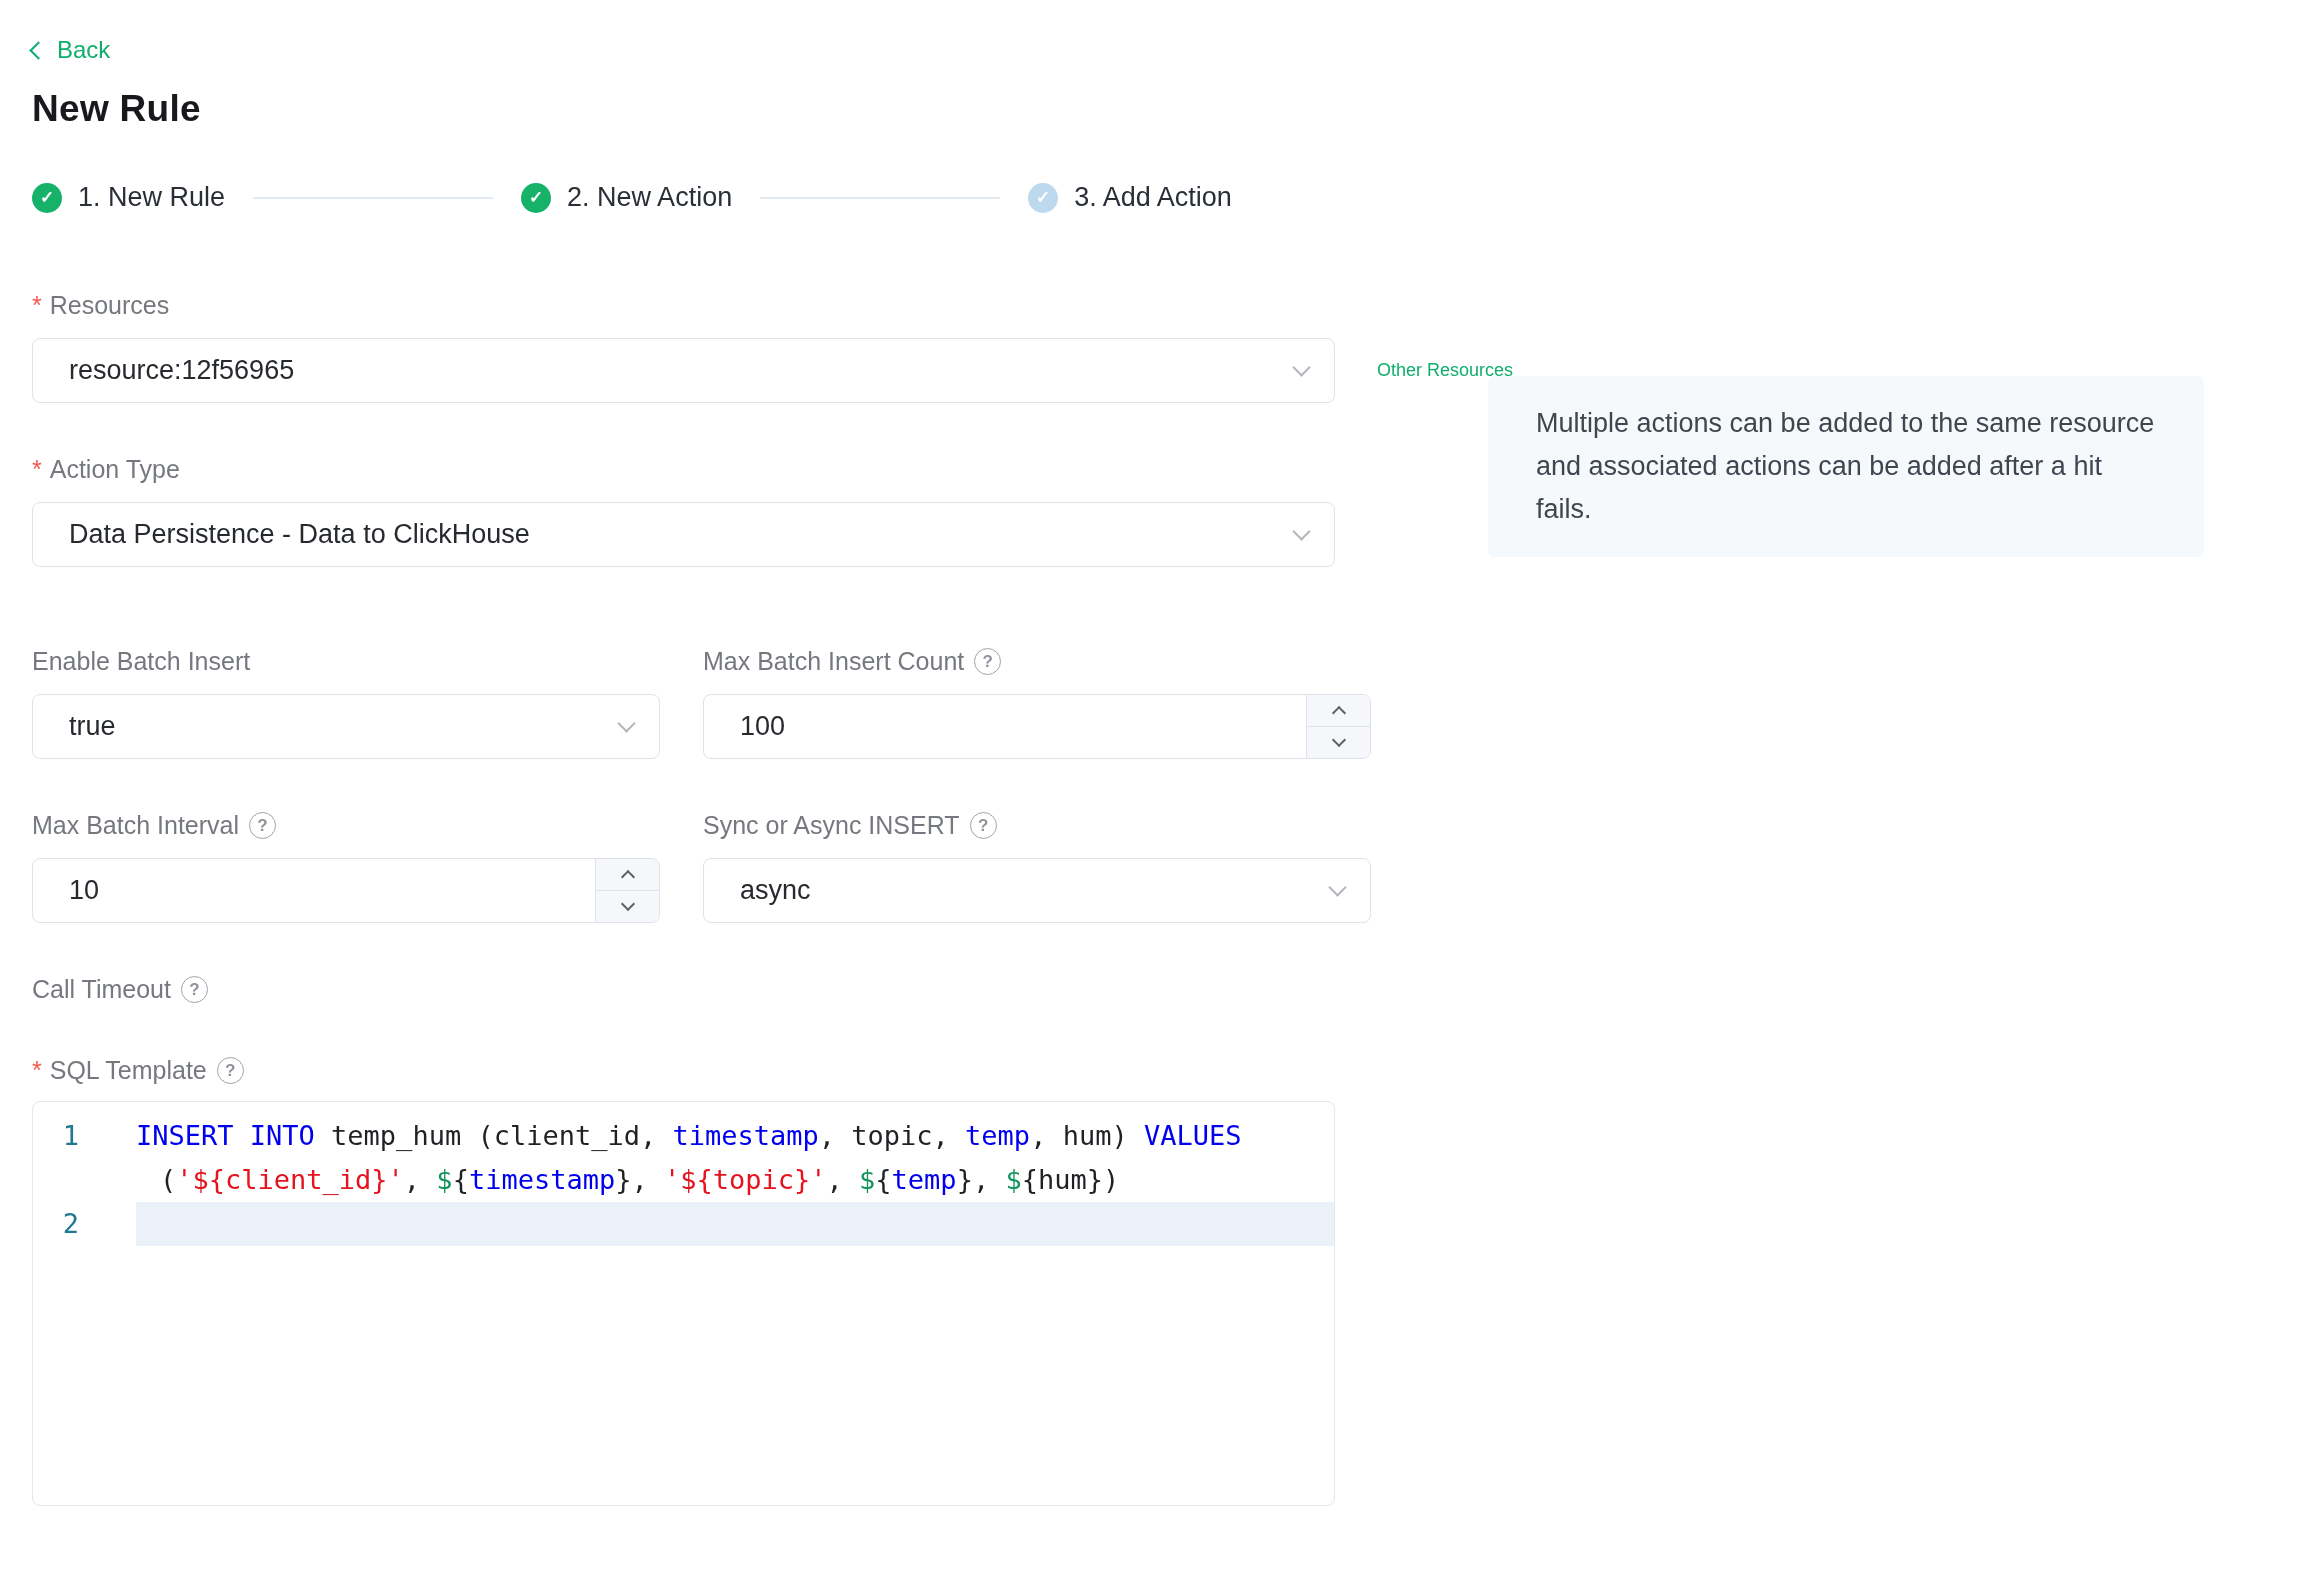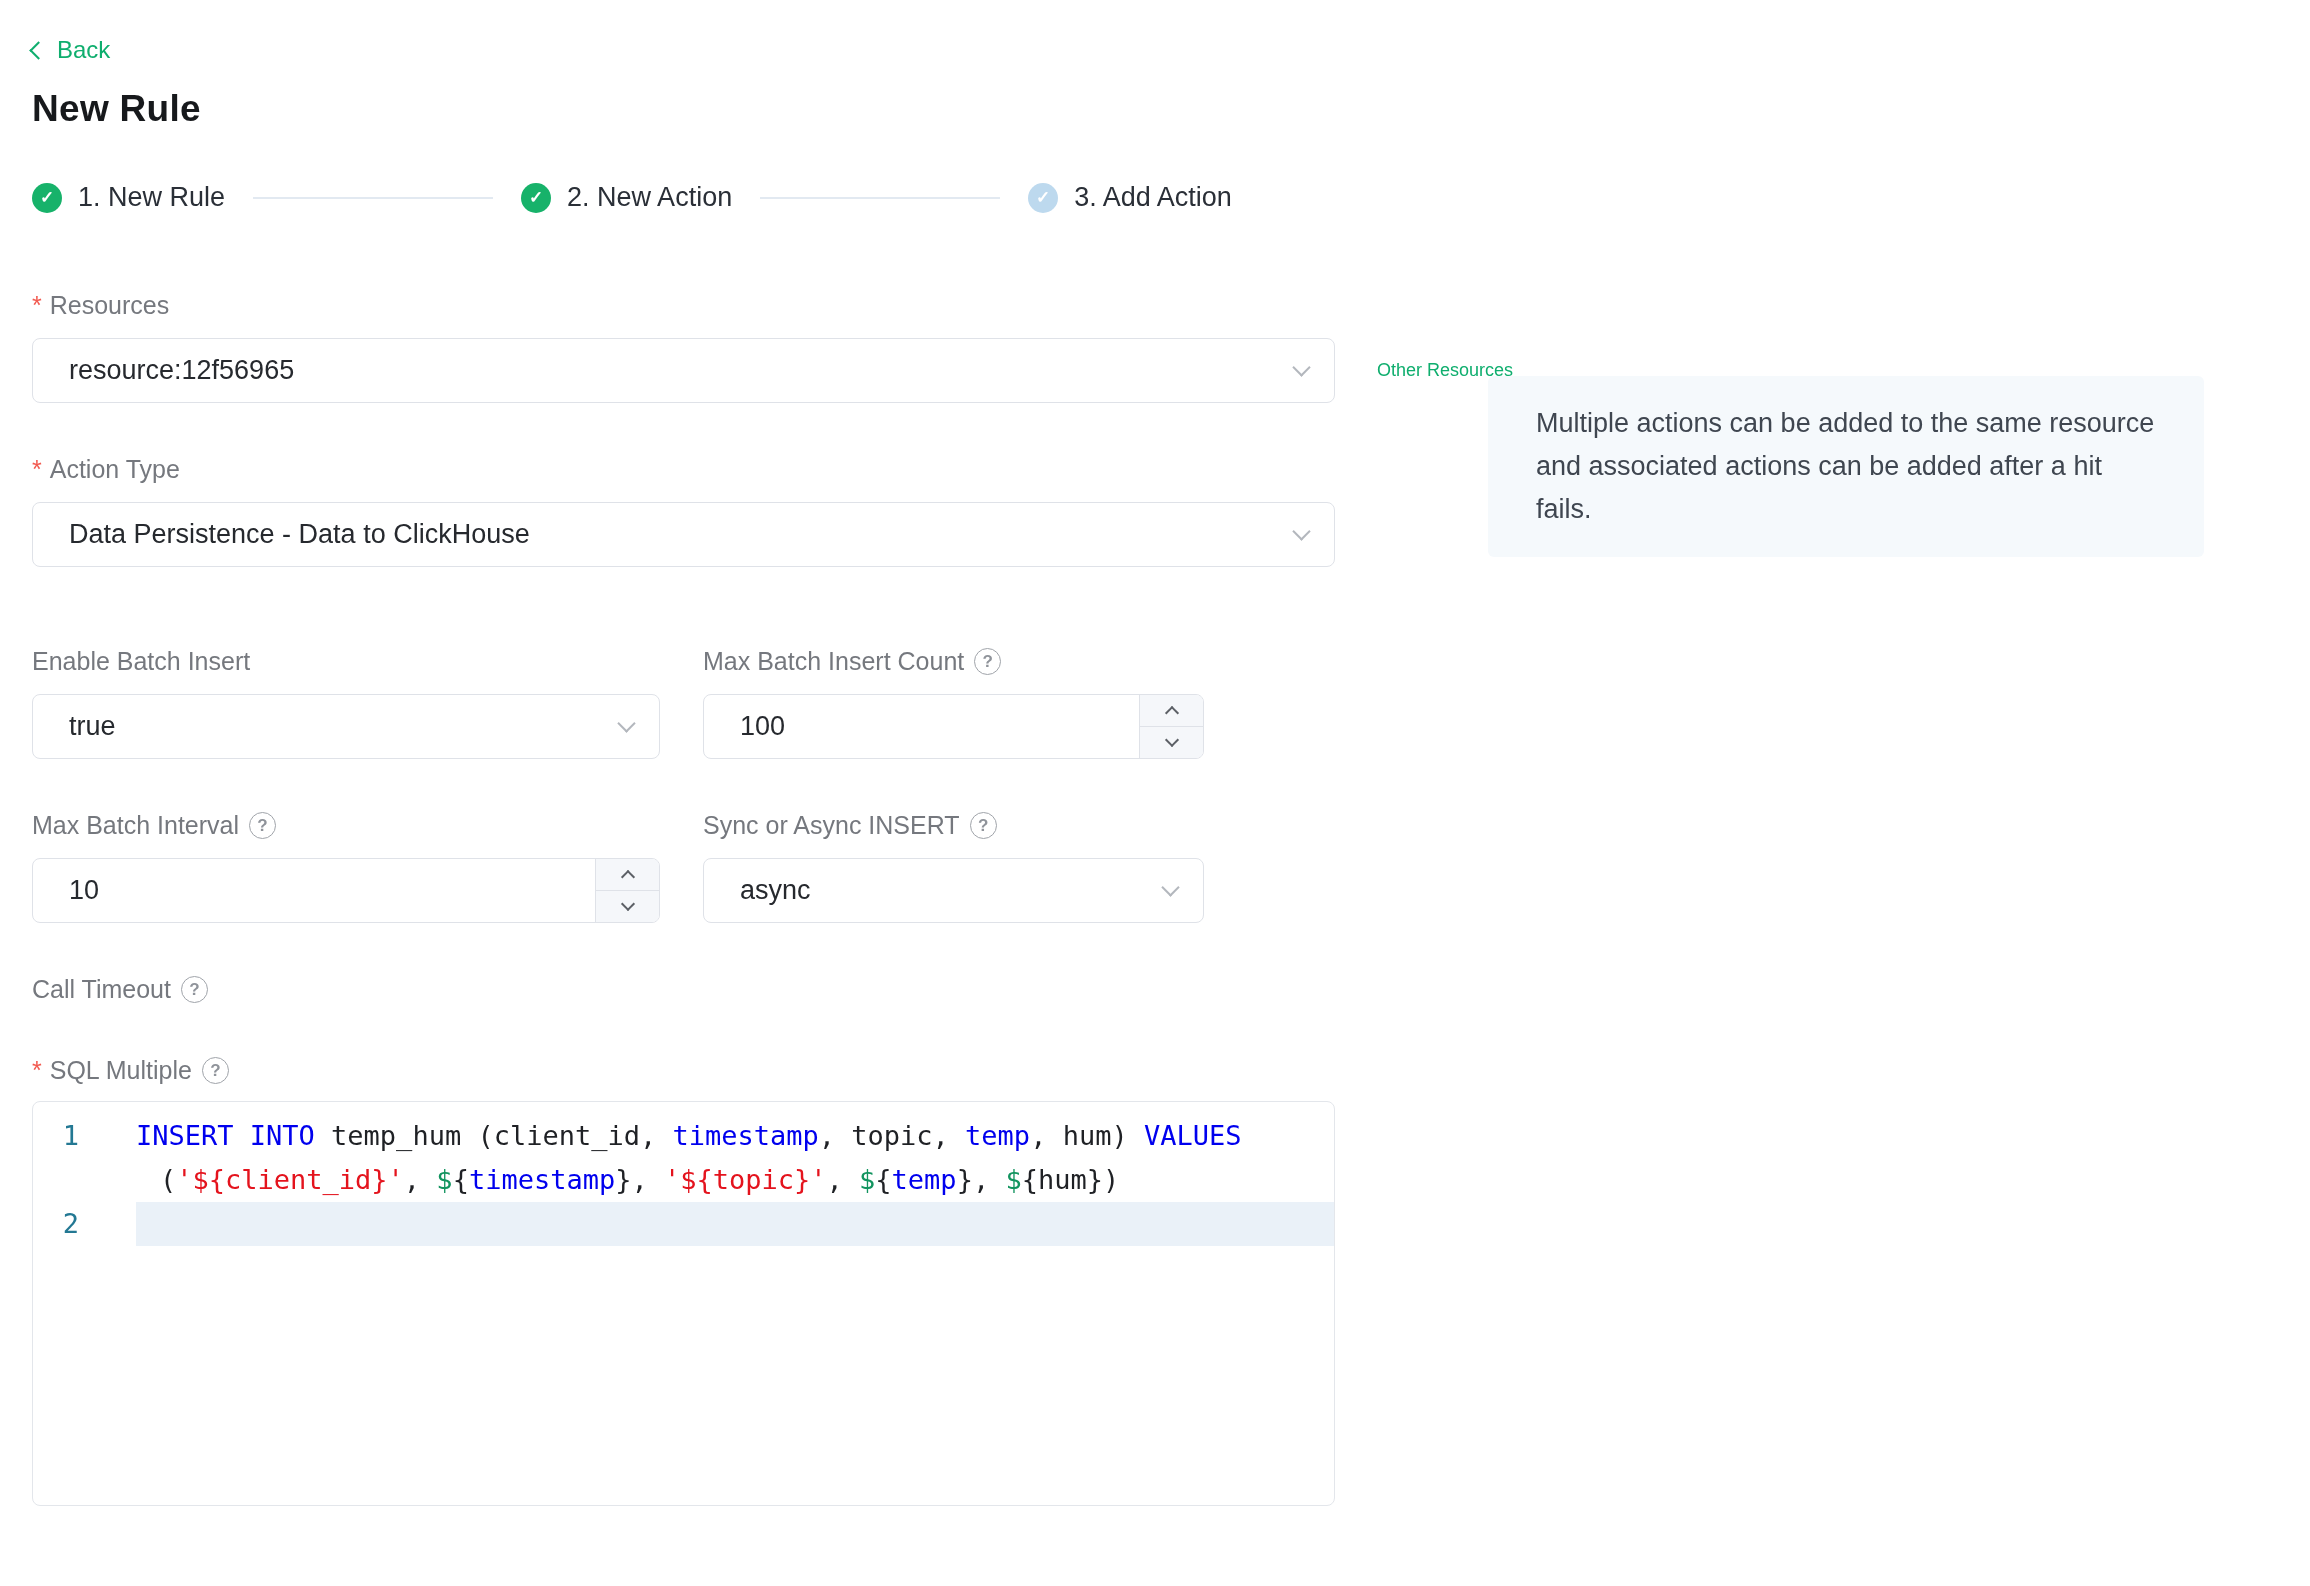--- a/index.html
+++ b/index.html
@@ -46,21 +46,21 @@
   .help-icon{width:27px;height:27px;border:1.8px solid #a0a4aa;border-radius:50%;color:#8f939a;
     font-size:17px;font-weight:700;display:inline-flex;align-items:center;justify-content:center;margin-left:10px;cursor:pointer;}
 
   
   .select,.number-input{height:65px;border:1.5px solid var(--border);border-radius:8px;background:#fff;
     display:flex;align-items:center;padding-left:36px;font-size:27px;color:var(--text);position:relative;cursor:pointer;}
   .chevron-down{position:absolute;right:26px;top:50%;width:13px;height:13px;margin-top:-10px;
     border-right:2px solid #b3b7bd;border-bottom:2px solid #b3b7bd;transform:rotate(45deg);}
   .w-full{width:1303px;}
   .w-col{width:628px;}
-  .w-col2{width:501px;}
+  .w-col2{width:668px;}
 
   .number-input{padding-right:70px;}
   .spinner{position:absolute;right:0;top:0;bottom:0;width:64px;border-left:1.5px solid var(--border);display:flex;flex-direction:column;overflow:hidden;border-radius:0 7px 7px 0;}
   .spin-btn{flex:1;background:#f5f7fa;display:flex;align-items:center;justify-content:center;cursor:pointer;}
   .spin-btn.up{border-bottom:1.5px solid var(--border);}
   .spin-chevron{width:10px;height:10px;border-right:2px solid #5c6066;border-bottom:2px solid #5c6066;}
   .spin-btn.up .spin-chevron{transform:rotate(-135deg);margin-top:5px;}
   .spin-btn.down .spin-chevron{transform:rotate(45deg);margin-bottom:5px;}
 
   .mt-label-lg{margin-top:78px;}
@@ -199,21 +199,21 @@
     </div>
   </div>
 
   <div class="field-label mt-label">
     <span>Call Timeout</span>
     <span class="help-icon">?</span>
   </div>
 
   <div class="field-label mt-label">
     <span class="asterisk">*</span>
-    <span>SQL Multiple</span>
+    <span>SQL Template</span>
     <span class="help-icon">?</span>
   </div>
   <div class="code-editor" id="code-editor">
       <div class="code-row">
         <div class="gutter-cell">1</div>
         <div class="code-cell"><span class="tok-kw">INSERT</span><span class="tok-pl"> </span><span class="tok-kw">INTO</span><span class="tok-pl"> temp_hum (client_id, </span><span class="tok-kw">timestamp</span><span class="tok-pl">, topic, </span><span class="tok-kw">temp</span><span class="tok-pl">, hum) </span><span class="tok-kw">VALUES</span></div>
       </div>
       <div class="code-row wrap">
         <div class="gutter-cell"></div>
         <div class="code-cell"><span class="tok-pl">(</span><span class="tok-str">'${client_id}'</span><span class="tok-pl">, </span><span class="tok-var">$</span><span class="tok-pl">{</span><span class="tok-kw">timestamp</span><span class="tok-pl">}</span><span class="tok-pl">, </span><span class="tok-str">'${topic}'</span><span class="tok-pl">, </span><span class="tok-var">$</span><span class="tok-pl">{</span><span class="tok-kw">temp</span><span class="tok-pl">}</span><span class="tok-pl">, </span><span class="tok-var">$</span><span class="tok-pl">{hum})</span></div>

